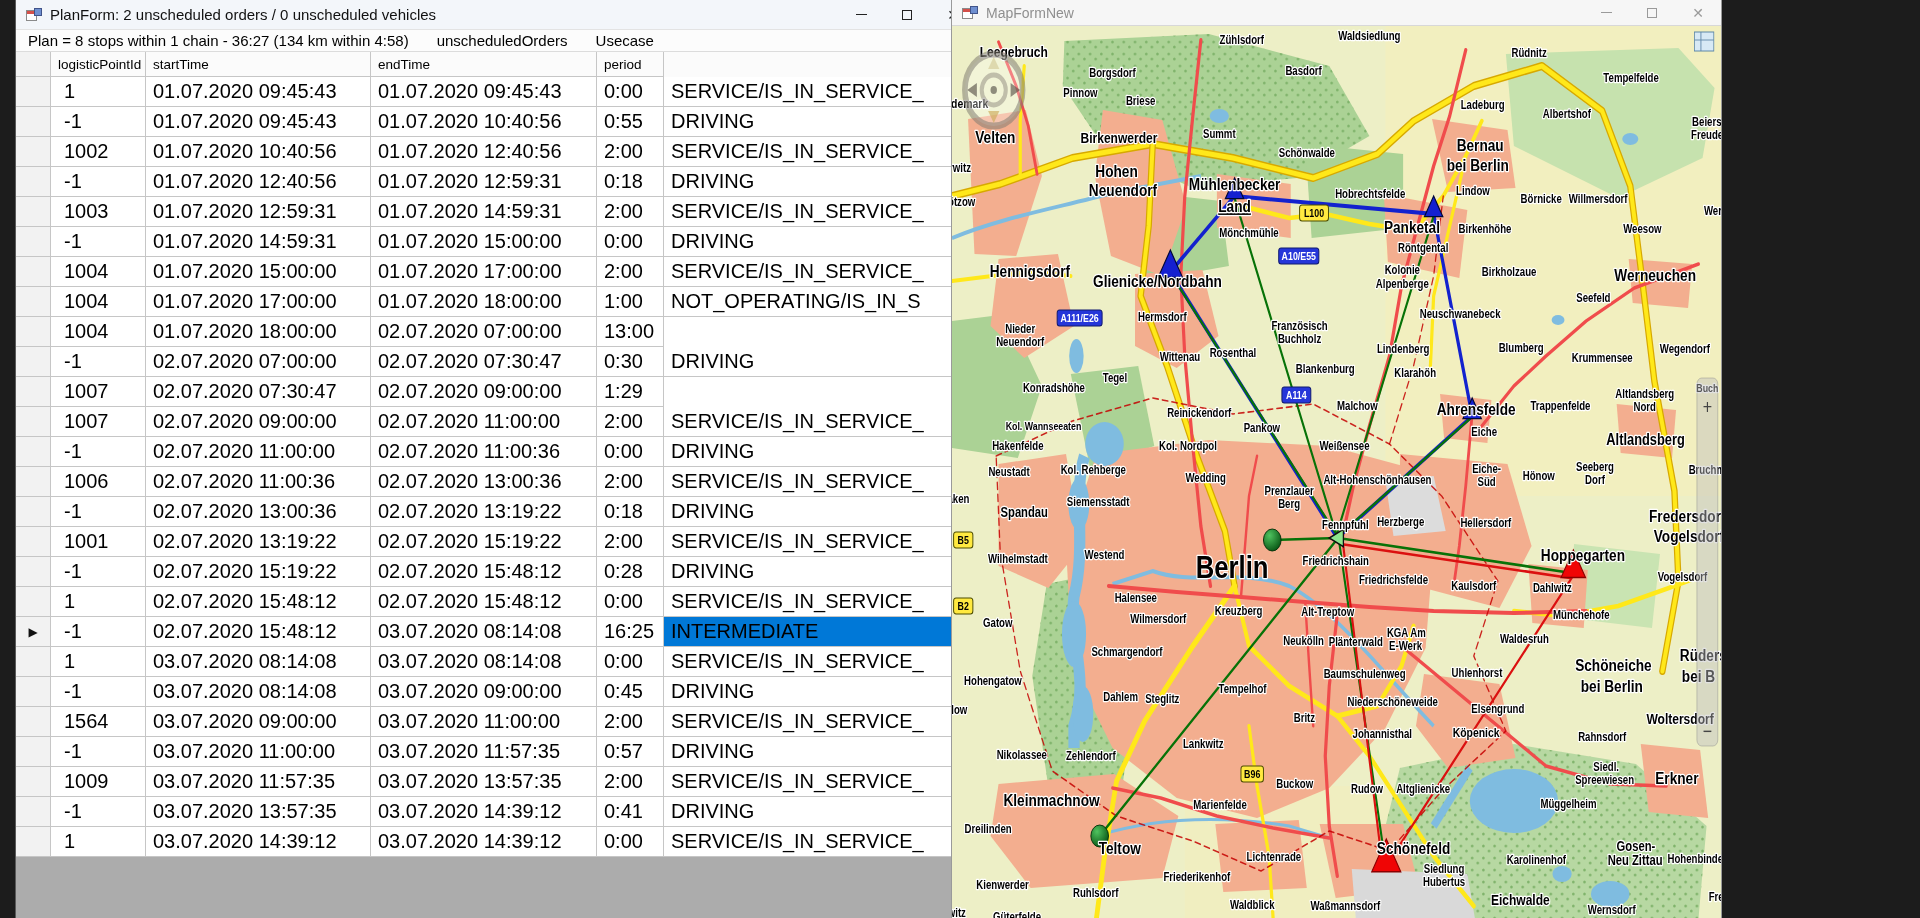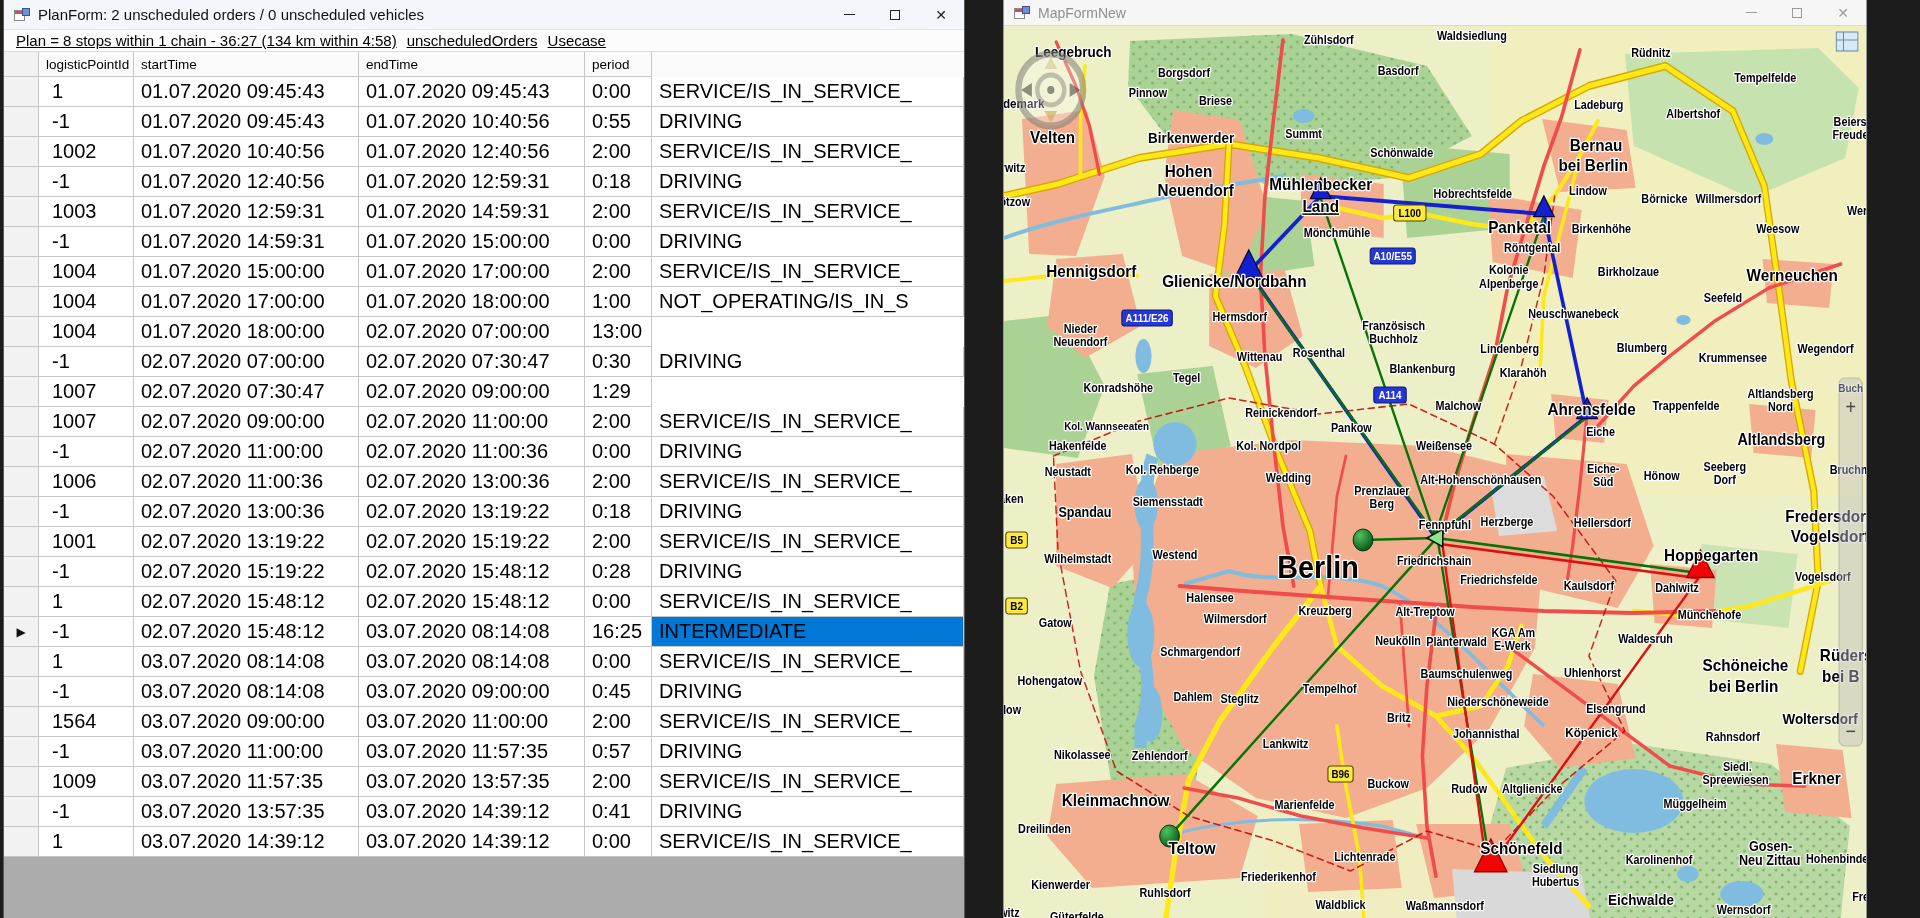--- a/index.html
+++ b/index.html
@@ -2,43 +2,43 @@
 <html><head>
 <meta charset="utf-8">
 <style>
   * { margin:0; padding:0; box-sizing:border-box; }
   html,body { width:1920px; height:918px; overflow:hidden; background:#1c1c1c;
               font-family:"Liberation Sans", sans-serif; }
   #desktop { position:relative; width:1920px; height:918px; background:#1c1c1c; }
 
   
   .win { position:absolute; top:0; height:918px; background:#fff; outline:1px solid #5a5a5a; }
-  #plan-win { left:4px; width:960px; }
-  #map-win  { left:1004px; width:862px; outline-color:#9a9a9a; }
+  #plan-win { left:16px; width:960px; }
+  #map-win  { left:952px; width:769px; outline-color:#9a9a9a; }
 
   .titlebar { display:flex; align-items:center; background:#f3f6fa; }
   #plan-win .titlebar { height:30px; border-bottom:1px solid #e3e3e3; }
   #map-win  .titlebar { height:26px; background:#f6f6f6; border-bottom:1px solid #d8d8d8; }
   .app-ico { width:16px; height:14px; margin:0 8px 0 10px; position:relative; flex:0 0 auto; }
   .app-ico .a { position:absolute; left:0; top:2px; width:11px; height:11px; background:#fff; border:1px solid #8a8a8a; }
   .app-ico .a::before { content:""; position:absolute; left:0; top:0; width:9px; height:3px; background:#d4504a; }
   .app-ico .b { position:absolute; right:0; top:0; width:8px; height:8px; background:#6f8fd0; border:1px solid #41548a; }
   .title-text { font-size:15px; color:#111; white-space:nowrap; }
   #map-win .title-text { font-size:14px; color:#8f8f8f; }
   .tb-spacer { flex:1; }
   .tb-btn { width:46px; height:100%; display:flex; align-items:center; justify-content:center;
             font-size:14px; color:#222; cursor:default; }
   #map-win .tb-btn { color:#9a9a9a; }
   .glyph-min { width:11px; height:1px; background:currentColor; display:block; }
   .glyph-max { width:10px; height:10px; border:1px solid currentColor; display:block; }
 
   
   .menubar { height:22px; display:flex; align-items:center; background:#fcfcfc;
              border-bottom:1px solid #dcdcdc; font-size:15px; color:#000; }
-  .menu-item { padding:0 5px; white-space:nowrap;text-decoration:underline; }
+  .menu-item { padding:0 14px; white-space:nowrap; }
   .menu-item:first-child { padding-left:12px; }
 
   
   #plan-grid { position:absolute; left:0; top:52px; right:0; bottom:0; background:#acacac; overflow:hidden; }
   .grid-row { display:grid; grid-template-columns:35px 95px 225px 226px 67px 1fr; height:30px; background:#fff; }
   .grid-row.header { height:25px; background:#fbfbfb; }
   .gcell { border-right:1px solid #c6c6c6; border-bottom:1px solid #c6c6c6;
            display:flex; align-items:center; overflow:hidden; white-space:nowrap; }
   .header .gcell { font-size:13.5px; color:#000; padding-left:7px; }
   .rowhead { background:#f2f2f2; justify-content:center; font-size:12px; color:#111; padding-left:0 !important; }

